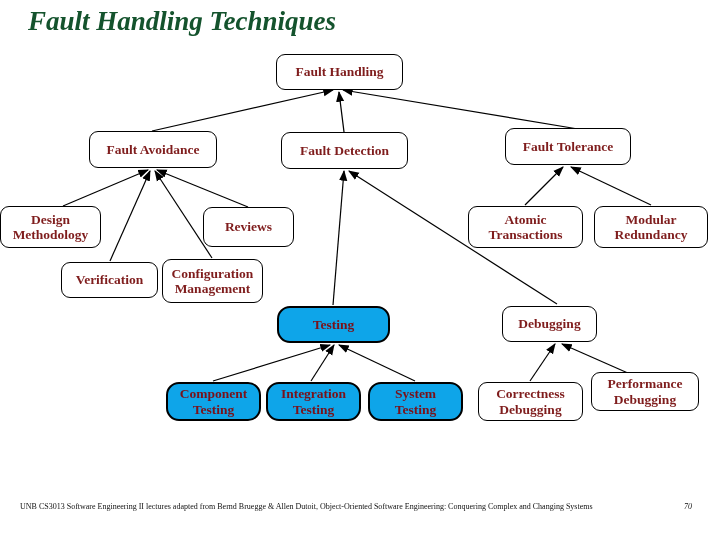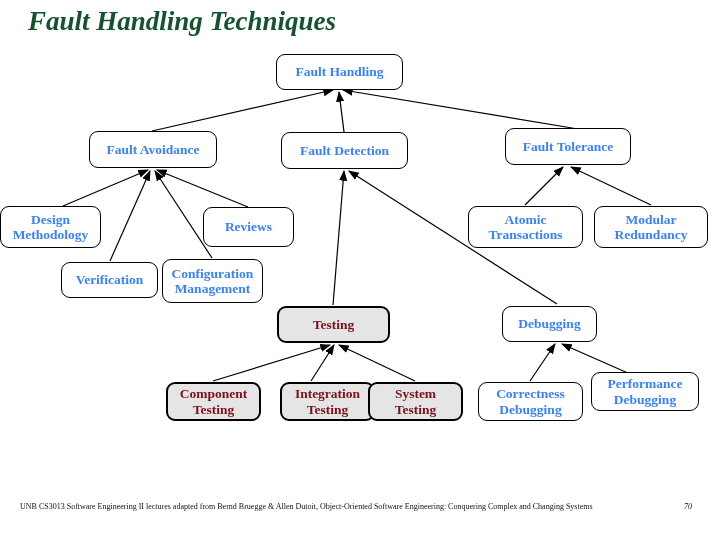--- a/index.html
+++ b/index.html
@@ -21,33 +21,34 @@
   svg.connectors {
     position: absolute; left: 0; top: 0;
     width: 720px; height: 540px;
   }
   .node {
     position: absolute;
     box-sizing: border-box;
     border: 1.6px solid #000;
     border-radius: 9px;
     background: #ffffff;
-    color: #3b82f6;
+    color: #7f1d1d;
     display: flex;
     align-items: center;
     justify-content: center;
     text-align: center;
     font: bold 13.5px "Liberation Serif", serif;
     line-height: 1.12;
     padding: 2px 4px;
   }
   .node.red {
-    background: #e5e5e5;
+    background: #0ea5e9;
     color: #7a1119;
     border-width: 2px;
+    border-radius: 13px;
   }
   .footer-credit {
     position: absolute;
     left: 20px; top: 502px;
     font: 8px "Liberation Serif", serif;
     color: #111;
     white-space: nowrap;
   }
   .footer-page {
     position: absolute;
@@ -103,19 +104,19 @@
 <div class="node" style="left:61px;  top:262px; width:97px;  height:36px;">Verification</div>
 <div class="node" style="left:162px; top:259px; width:101px; height:44px;">Configuration Management</div>
 
 <div class="node" style="left:468px; top:206px; width:115px; height:42px;">Atomic Transactions</div>
 <div class="node" style="left:594px; top:206px; width:114px; height:42px;">Modular Redundancy</div>
 
 <div class="node red" style="left:277px; top:306px; width:113px; height:37px;">Testing</div>
 <div class="node" style="left:502px; top:306px; width:95px; height:36px;">Debugging</div>
 
 <div class="node red" style="left:166px; top:382px; width:95px;  height:39px;">Component Testing</div>
-<div class="node red" style="left:280px; top:382px; width:95px;  height:39px;">Integration Testing</div>
+<div class="node red" style="left:266px; top:382px; width:95px;  height:39px;">Integration Testing</div>
 <div class="node red" style="left:368px; top:382px; width:95px;  height:39px;">System Testing</div>
 <div class="node" style="left:478px; top:382px; width:105px; height:39px;">Correctness Debugging</div>
 <div class="node" style="left:591px; top:372px; width:108px; height:39px;">Performance Debugging</div>
 
 <div class="footer-credit">UNB CS3013 Software Engineering II lectures adapted from Bernd Bruegge &amp; Allen Dutoit, Object-Oriented Software Engineering: Conquering Complex and Changing Systems</div>
 <div class="footer-page">70</div>
 
 </body></html>

